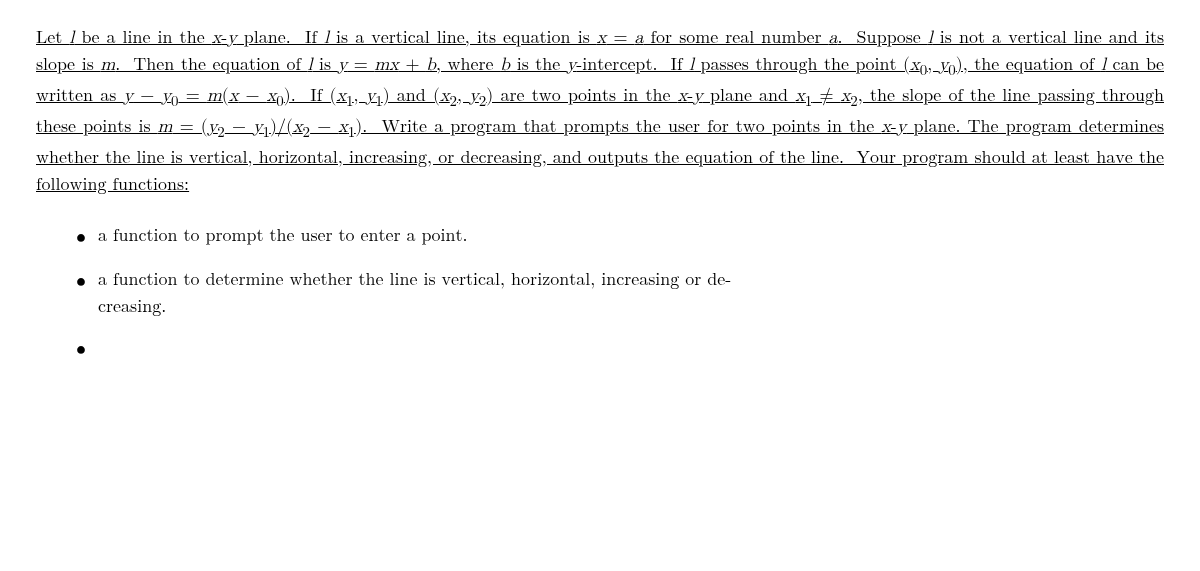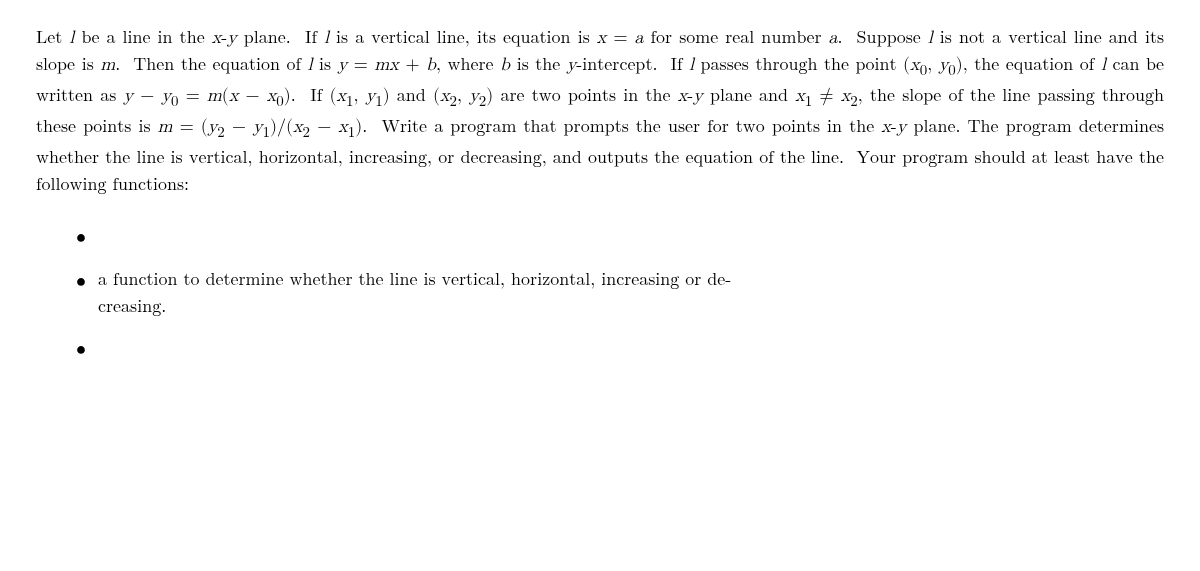--- a/index.html
+++ b/index.html
@@ -15,20 +15,21 @@
       font-family: "Computer Modern", "Latin Modern Math", Georgia, "Times New Roman", Times, serif;
       font-size: 18px;
       line-height: 1.5;
       color: #000000;
       padding: 24px 36px 24px 36px;
     }
 
     .main-paragraph {
       text-align: justify;
       margin-bottom: 24px;
+      text-decoration: underline;
     }
 
     .bullet-list {
       list-style: none;
       padding-left: 40px;
       margin-top: 8px;
     }
 
     .bullet-list li {
       display: flex;
@@ -57,20 +58,21 @@
 <body>
 
 <div>
   <p class="main-paragraph">
     Let <span class="math-italic">l</span> be a line in the <span class="math-italic">x</span>-<span class="math-italic">y</span> plane.&nbsp; If <span class="math-italic">l</span> is a vertical line, its equation is <span class="math-italic">x</span> = <span class="math-italic">a</span> for some real number <span class="math-italic">a</span>.&nbsp; Suppose <span class="math-italic">l</span> is not a vertical line and its slope is <span class="math-italic">m</span>.&nbsp; Then the equation of <span class="math-italic">l</span> is <span class="math-italic">y</span> = <span class="math-italic">mx</span> + <span class="math-italic">b</span>, where <span class="math-italic">b</span> is the <span class="math-italic">y</span>-intercept.&nbsp; If <span class="math-italic">l</span> passes through the point (<span class="math-italic">x</span><sub>0</sub>, <span class="math-italic">y</span><sub>0</sub>), the equation of <span class="math-italic">l</span> can be written as <span class="math-italic">y</span> − <span class="math-italic">y</span><sub>0</sub> = <span class="math-italic">m</span>(<span class="math-italic">x</span> − <span class="math-italic">x</span><sub>0</sub>).&nbsp; If (<span class="math-italic">x</span><sub>1</sub>, <span class="math-italic">y</span><sub>1</sub>) and (<span class="math-italic">x</span><sub>2</sub>, <span class="math-italic">y</span><sub>2</sub>) are two points in the <span class="math-italic">x</span>-<span class="math-italic">y</span> plane and <span class="math-italic">x</span><sub>1</sub> ≠ <span class="math-italic">x</span><sub>2</sub>, the slope of the line passing through these points is <span class="math-italic">m</span> = (<span class="math-italic">y</span><sub>2</sub> − <span class="math-italic">y</span><sub>1</sub>)/(<span class="math-italic">x</span><sub>2</sub> − <span class="math-italic">x</span><sub>1</sub>).&nbsp; Write a program that prompts the user for two points in the <span class="math-italic">x</span>-<span class="math-italic">y</span> plane. The program determines whether the line is vertical, horizontal, increasing, or decreasing, and outputs the equation of the line.&nbsp; Your program should at least have the following functions:
   </p>
 
   <ul class="bullet-list">
     <li>
       <span class="bullet-dot">•</span>
+      <span class="bullet-text">a function to prompt the user to enter a point.</span>
     </li>
     <li>
       <span class="bullet-dot">•</span>
       <span class="bullet-text">a function to determine whether the line is vertical, horizontal, increasing or de-<br>creasing.</span>
     </li>
     <li>
       <span class="bullet-dot">•</span>
     </li>
   </ul>
 </div>

